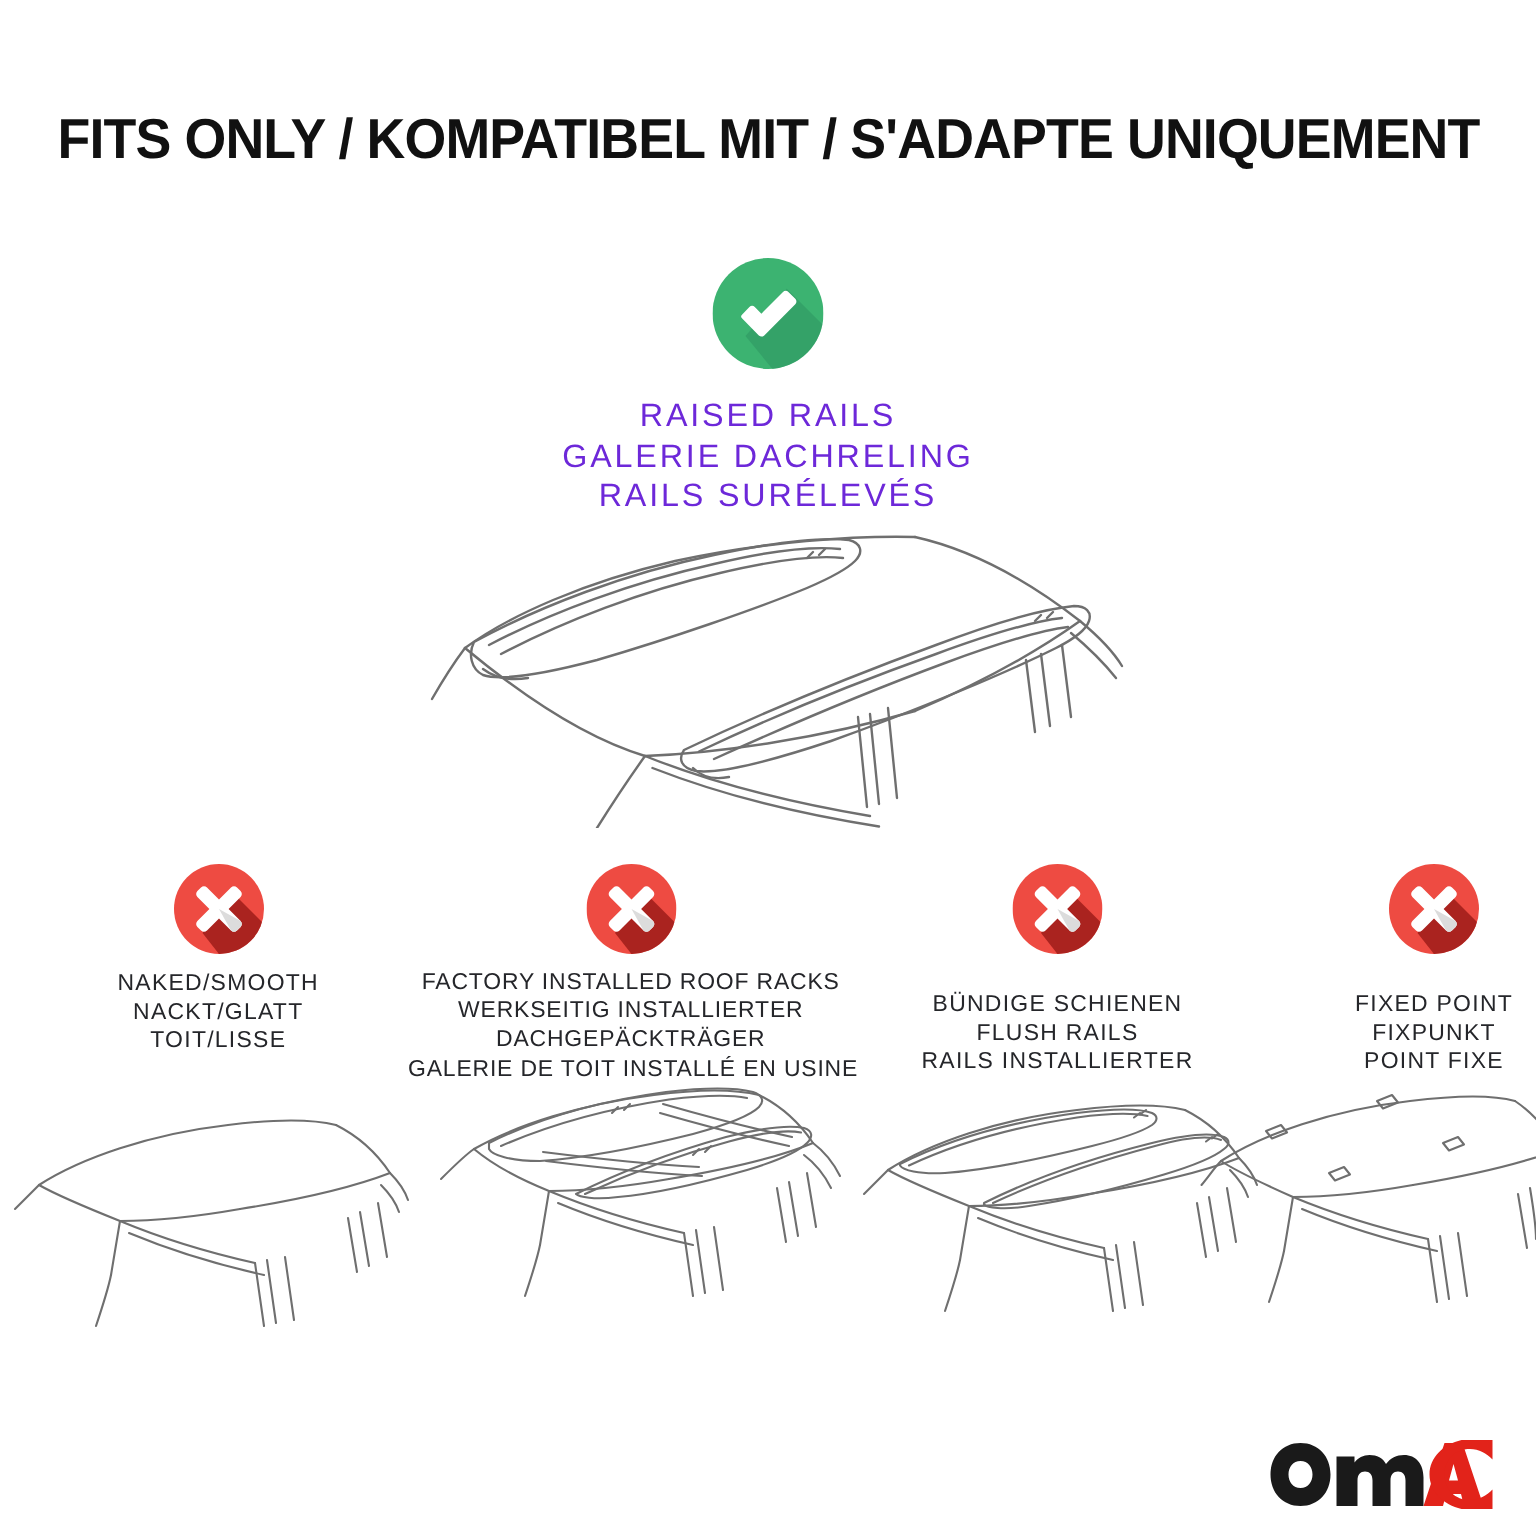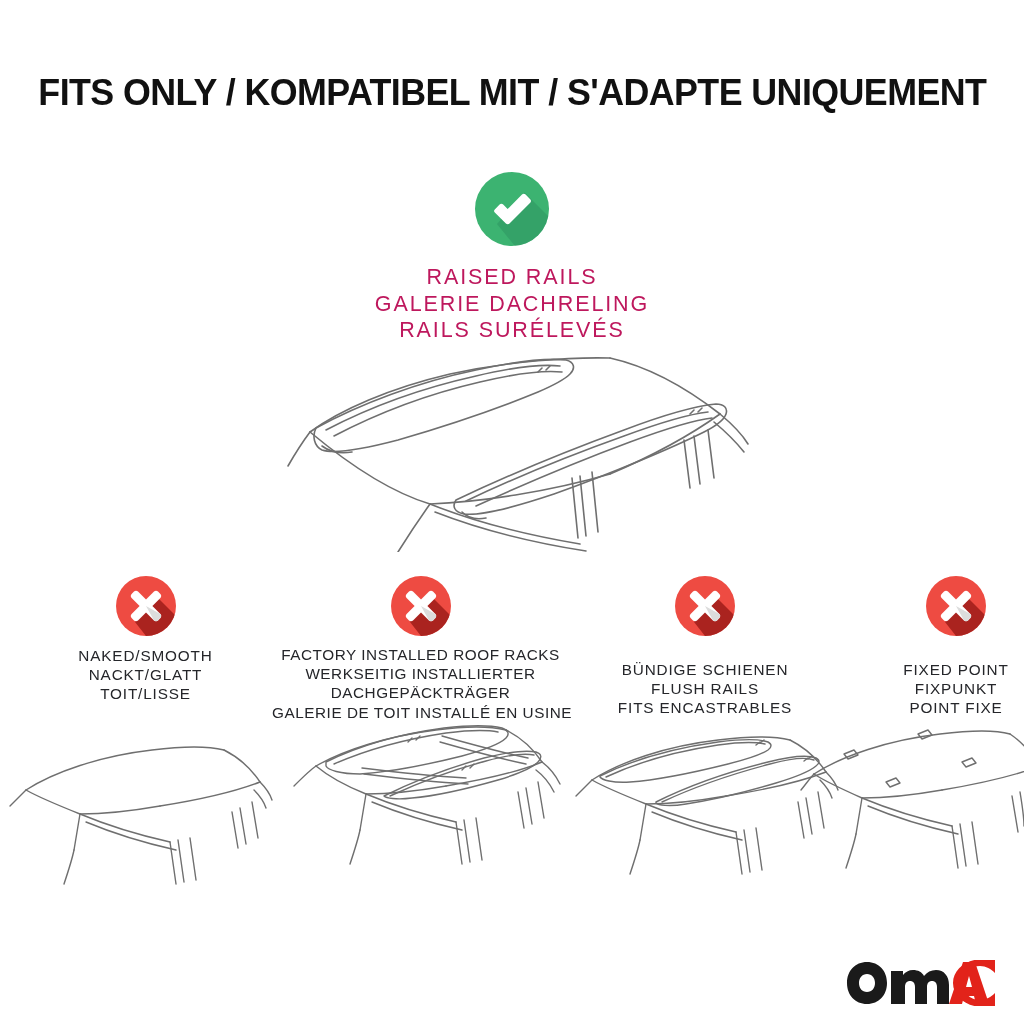--- a/index.html
+++ b/index.html
@@ -54,21 +54,21 @@
   }
   .approved-labels {
     margin-top: 18px;
   }
   .approved-labels .lbl {
     display: block;
     font-size: 21.5px;
     line-height: 26.5px;
     letter-spacing: 1.9px;
     font-weight: 400;
-    color: #be185d;
+    color: #6d28d9;
     white-space: nowrap;
   }
 
   
   .hero-roof {
     position: absolute;
     left: 280px;
     top: 352px;
     width: 470px;
     height: 200px;
@@ -263,21 +263,21 @@
         <g clip-path="url(#xc3)">
           <path d="M37 17 L60 40 L60 60 L30 60 L19 46 Z" fill="#9E1C19" opacity="0.85"></path>
         </g>
         <path d="M22.0 15.6 L30 23.6 L38.0 15.6 C39.1 14.5 40.9 14.5 42.0 15.6 L44.4 18.0 C45.5 19.1 45.5 20.9 44.4 22.0 L36.4 30 L44.4 38.0 C45.5 39.1 45.5 40.9 44.4 42.0 L42.0 44.4 C40.9 45.5 39.1 45.5 38.0 44.4 L30 36.4 L22.0 44.4 C20.9 45.5 19.1 45.5 18.0 44.4 L15.6 42.0 C14.5 40.9 14.5 39.1 15.6 38.0 L23.6 30 L15.6 22.0 C14.5 20.9 14.5 19.1 15.6 18.0 L18.0 15.6 C19.1 14.5 20.9 14.5 22.0 15.6 Z" fill="#ffffff"></path>
         <path d="M30 30 L38.0 44.4 C39.1 45.5 40.9 45.5 42.0 44.4 L44.4 42.0 C45.5 40.9 45.5 39.1 44.4 38.0 Z" fill="#dcdcdc"></path>
       </svg>
     </span>
     <div class="deny-labels">
       <span class="lbl">BÜNDIGE SCHIENEN</span>
       <span class="lbl">FLUSH RAILS</span>
-      <span class="lbl">FITS ENCASTRABLES</span>
+      <span class="lbl">RAILS INSTALLIERTER</span>
     </div>
   </div>
 
   <div class="deny-col c4">
     <span class="x-icon-wrap">
       <svg viewBox="0 0 60 60" width="60" height="60" aria-hidden="true">
         <defs>
             <clipPath id="xc4">
               <circle cx="30" cy="30" r="30"></circle>
             </clipPath>

